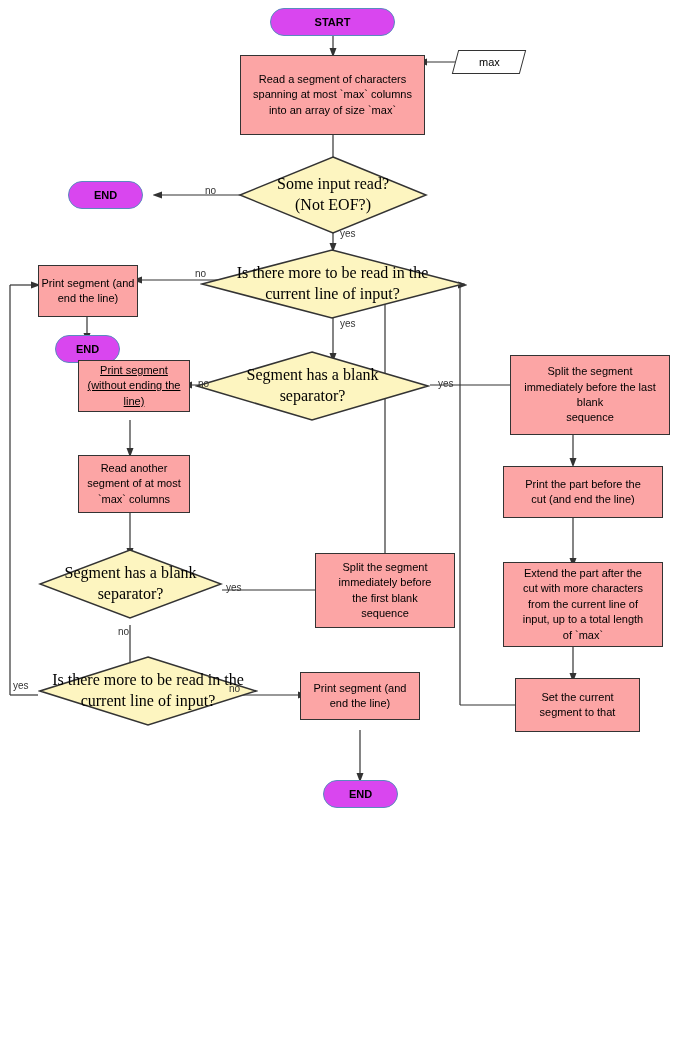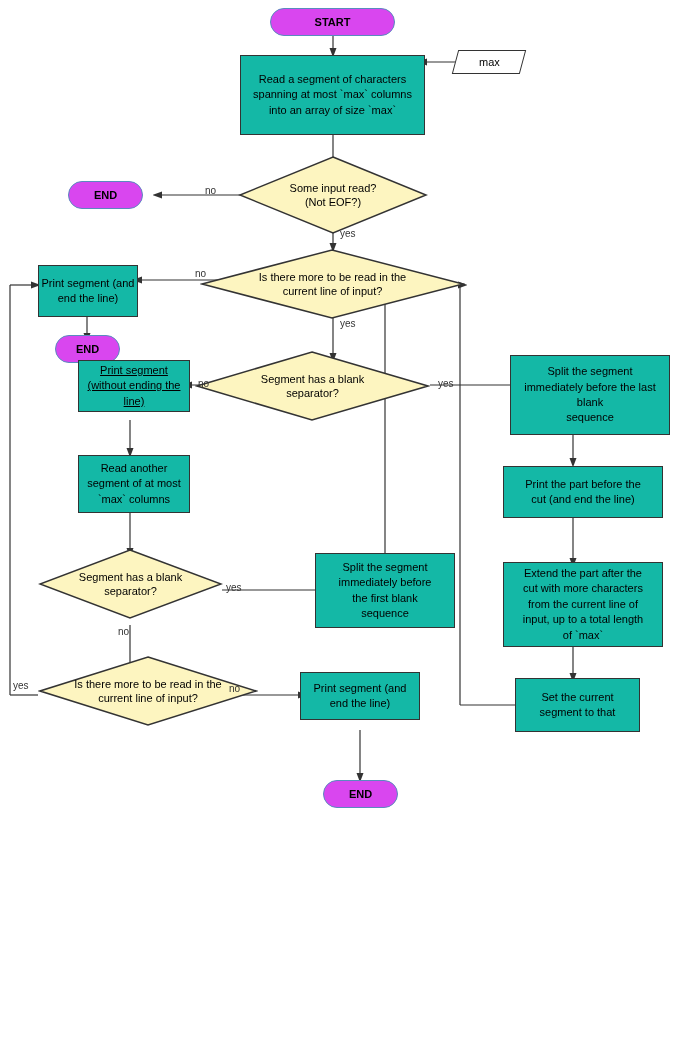--- a/index.html
+++ b/index.html
@@ -26,21 +26,21 @@
       text-align: center;
     }
     .rounded-rect {
       border-radius: 20px;
       background: #d946ef;
       border: 1.5px solid #5a8abf;
       color: #000;
       font-weight: bold;
     }
     .rect {
-      background: #14b8a6;
+      background: #fca5a5;
       border: 1.5px solid #333;
       color: #000;
     }
     .diamond-wrap {
       position: absolute;
     }
     .diamond-inner {
       width: 100%;
       height: 100%;
       display: flex;
@@ -55,22 +55,23 @@
       color: #000;
     }
     .parallelogram span {
       transform: skewX(15deg);
       display: block;
     }
     .yellow-diamond-text {
       position: relative;
       z-index: 2;
       text-align: center;
-      font-size: 11px;
+      font-size: 16px;
       line-height: 1.3;
+      font-family: Liberation Serif, serif;
     }
     
     .arrows-svg {
       position: absolute;
       top: 0; left: 0;
       width: 700px;
       height: 1051px;
       pointer-events: none;
     }
     .label {

